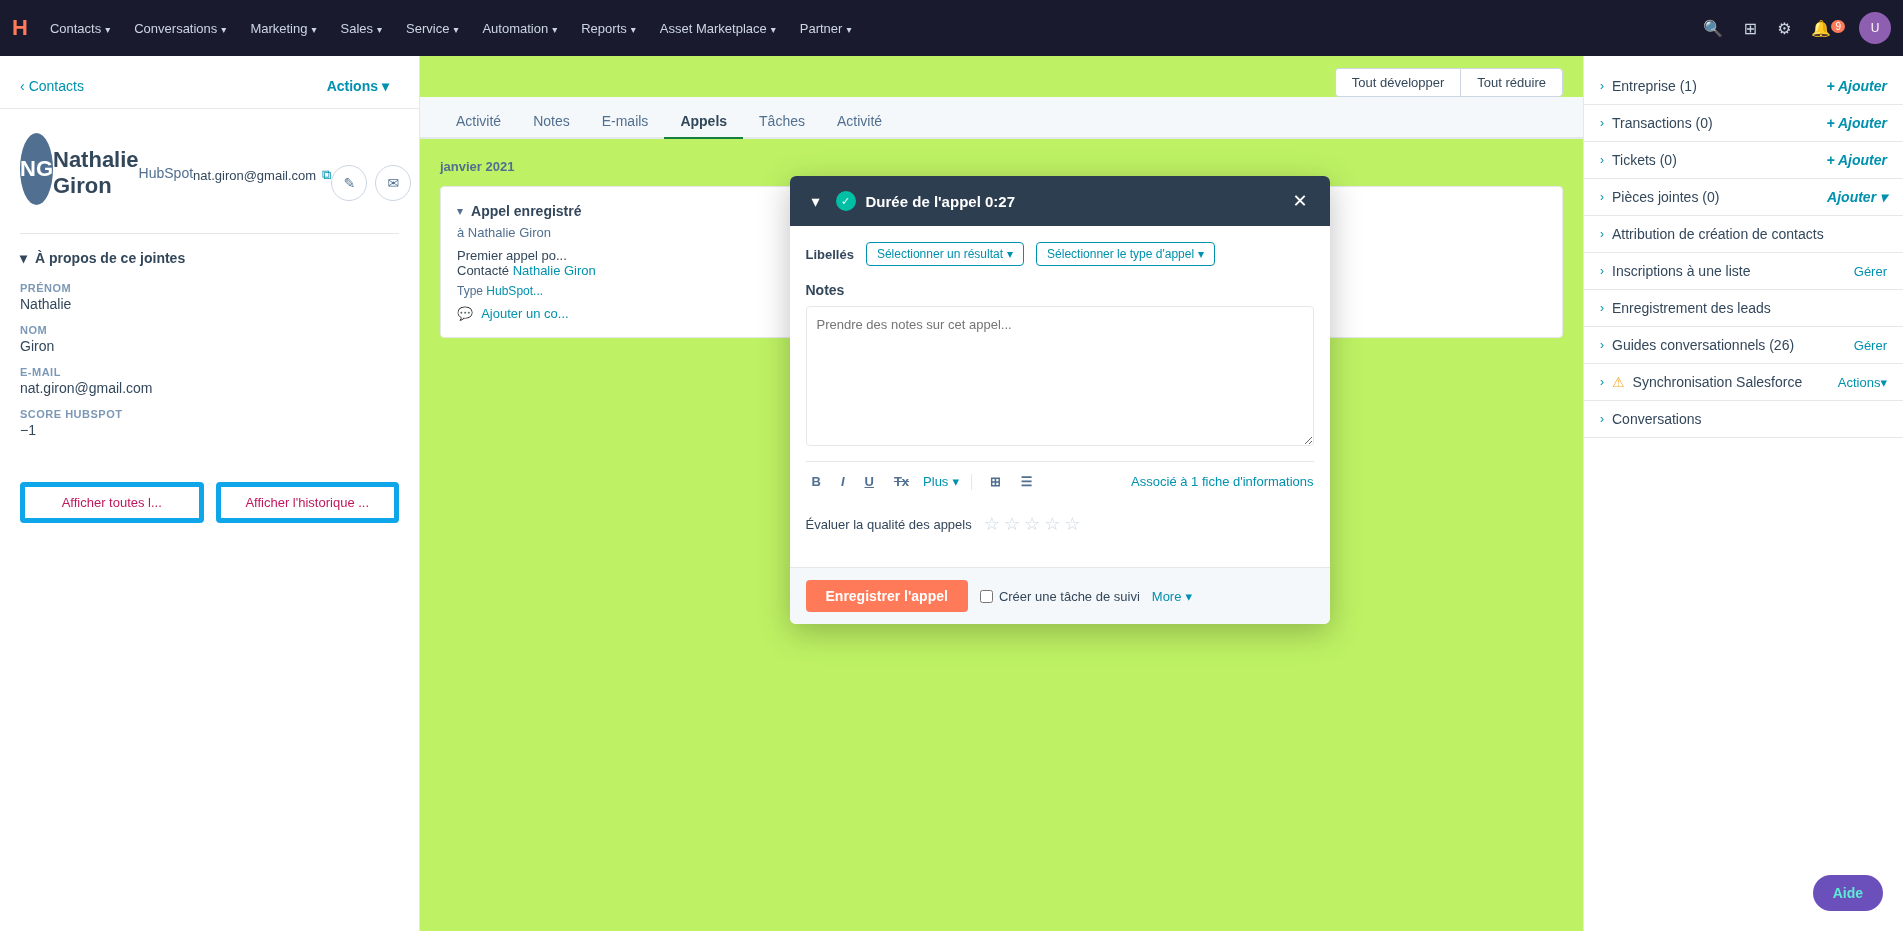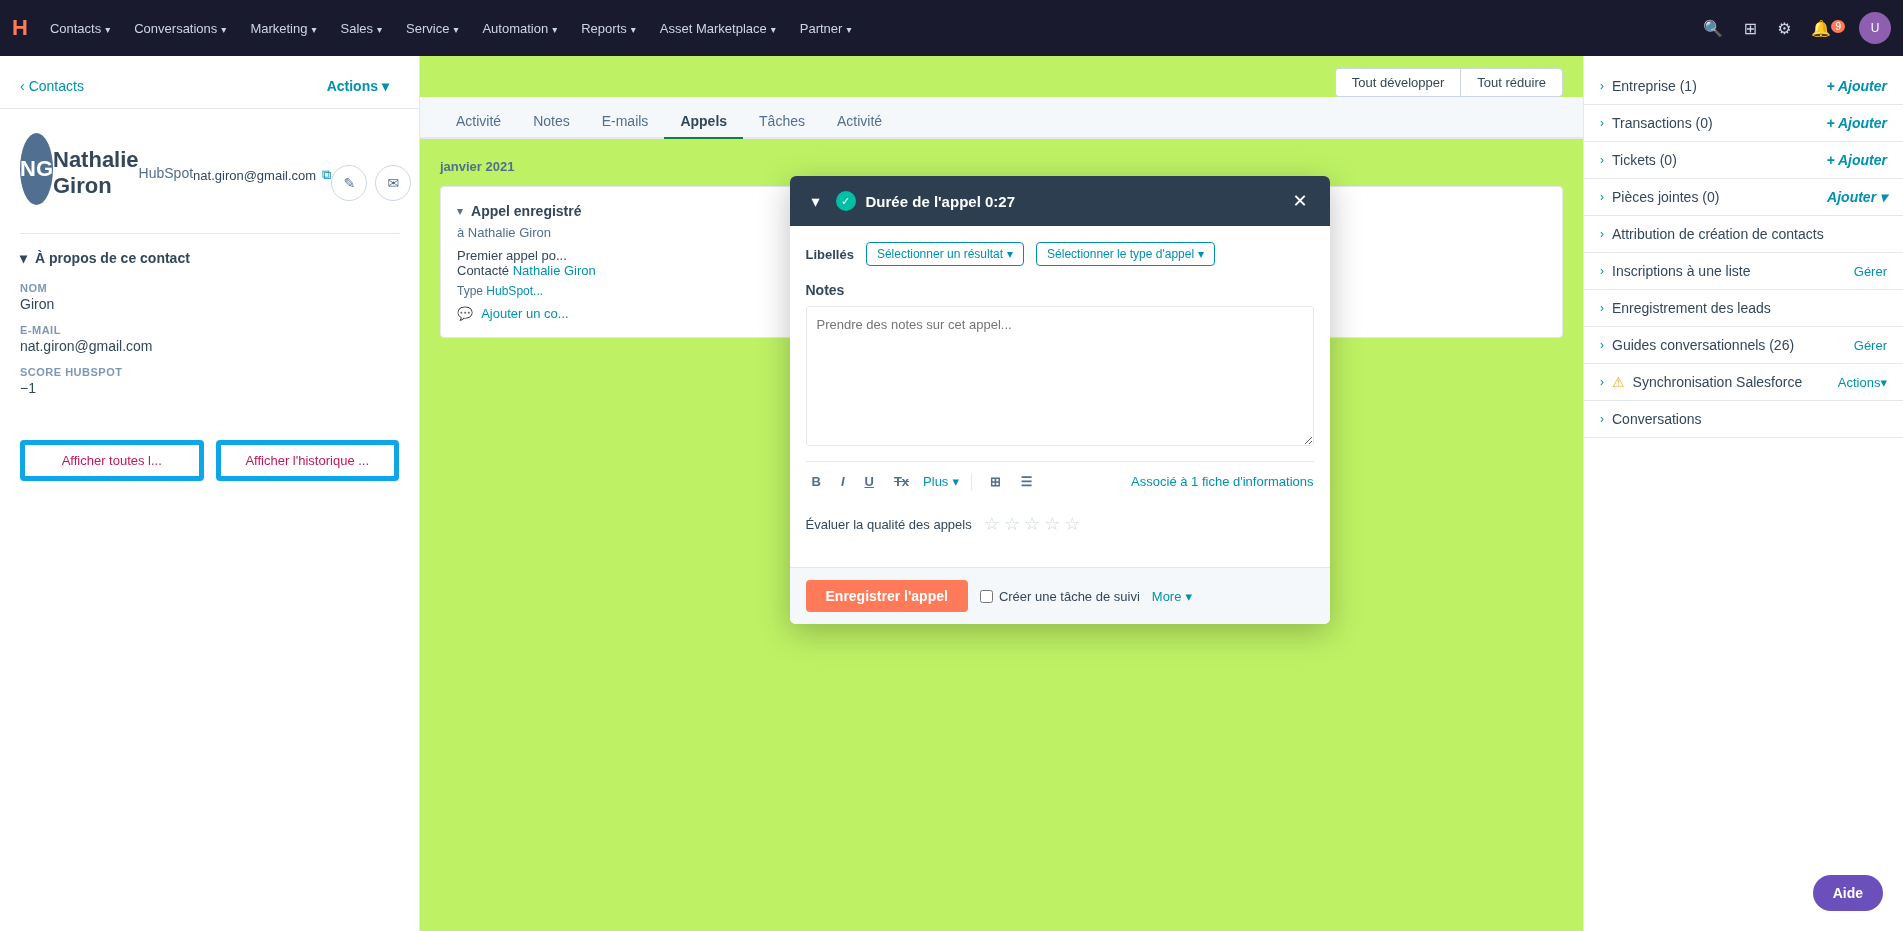--- a/index.html
+++ b/index.html
@@ -604,21 +604,21 @@
     }
     .warning-icon {
       color: #f5a623;
       font-size: 14px;
     }
     .aide-btn {
       position: fixed;
       bottom: 20px;
       right: 20px;
       background: #6b4fbb;
-      color: #ffffff;
+      color: #5eead4;
       border: none;
       border-radius: 24px;
       padding: 10px 20px;
       font-size: 14px;
       font-weight: 600;
       cursor: pointer;
       z-index: 999;
     }
     .dropdown-arrow::before { content: ' ▾'; font-size: 10px; }
   </style>
@@ -706,21 +706,25 @@
         <button class="contact-action-btn">☰</button>
         <button class="contact-action-btn">📅</button>
       </div>
     </div>
 
     <div class="section-divider"></div>
 
     <div class="about-section">
       <div class="about-toggle">
         <span>▾</span>
-        <span>À propos de ce contact</span>
+        <span>À propos de ce jointes</span>
+      </div>
+      <div class="field-row">
+        <div class="field-label">Prénom</div>
+        <div class="field-value">Nathalie</div>
       </div>
       <div class="field-row">
         <div class="field-label">Nom</div>
         <div class="field-value">Giron</div>
       </div>
       <div class="field-row">
         <div class="field-label">E-mail</div>
         <div class="field-value">nat.giron@gmail.com</div>
       </div>
       <div class="field-row">

